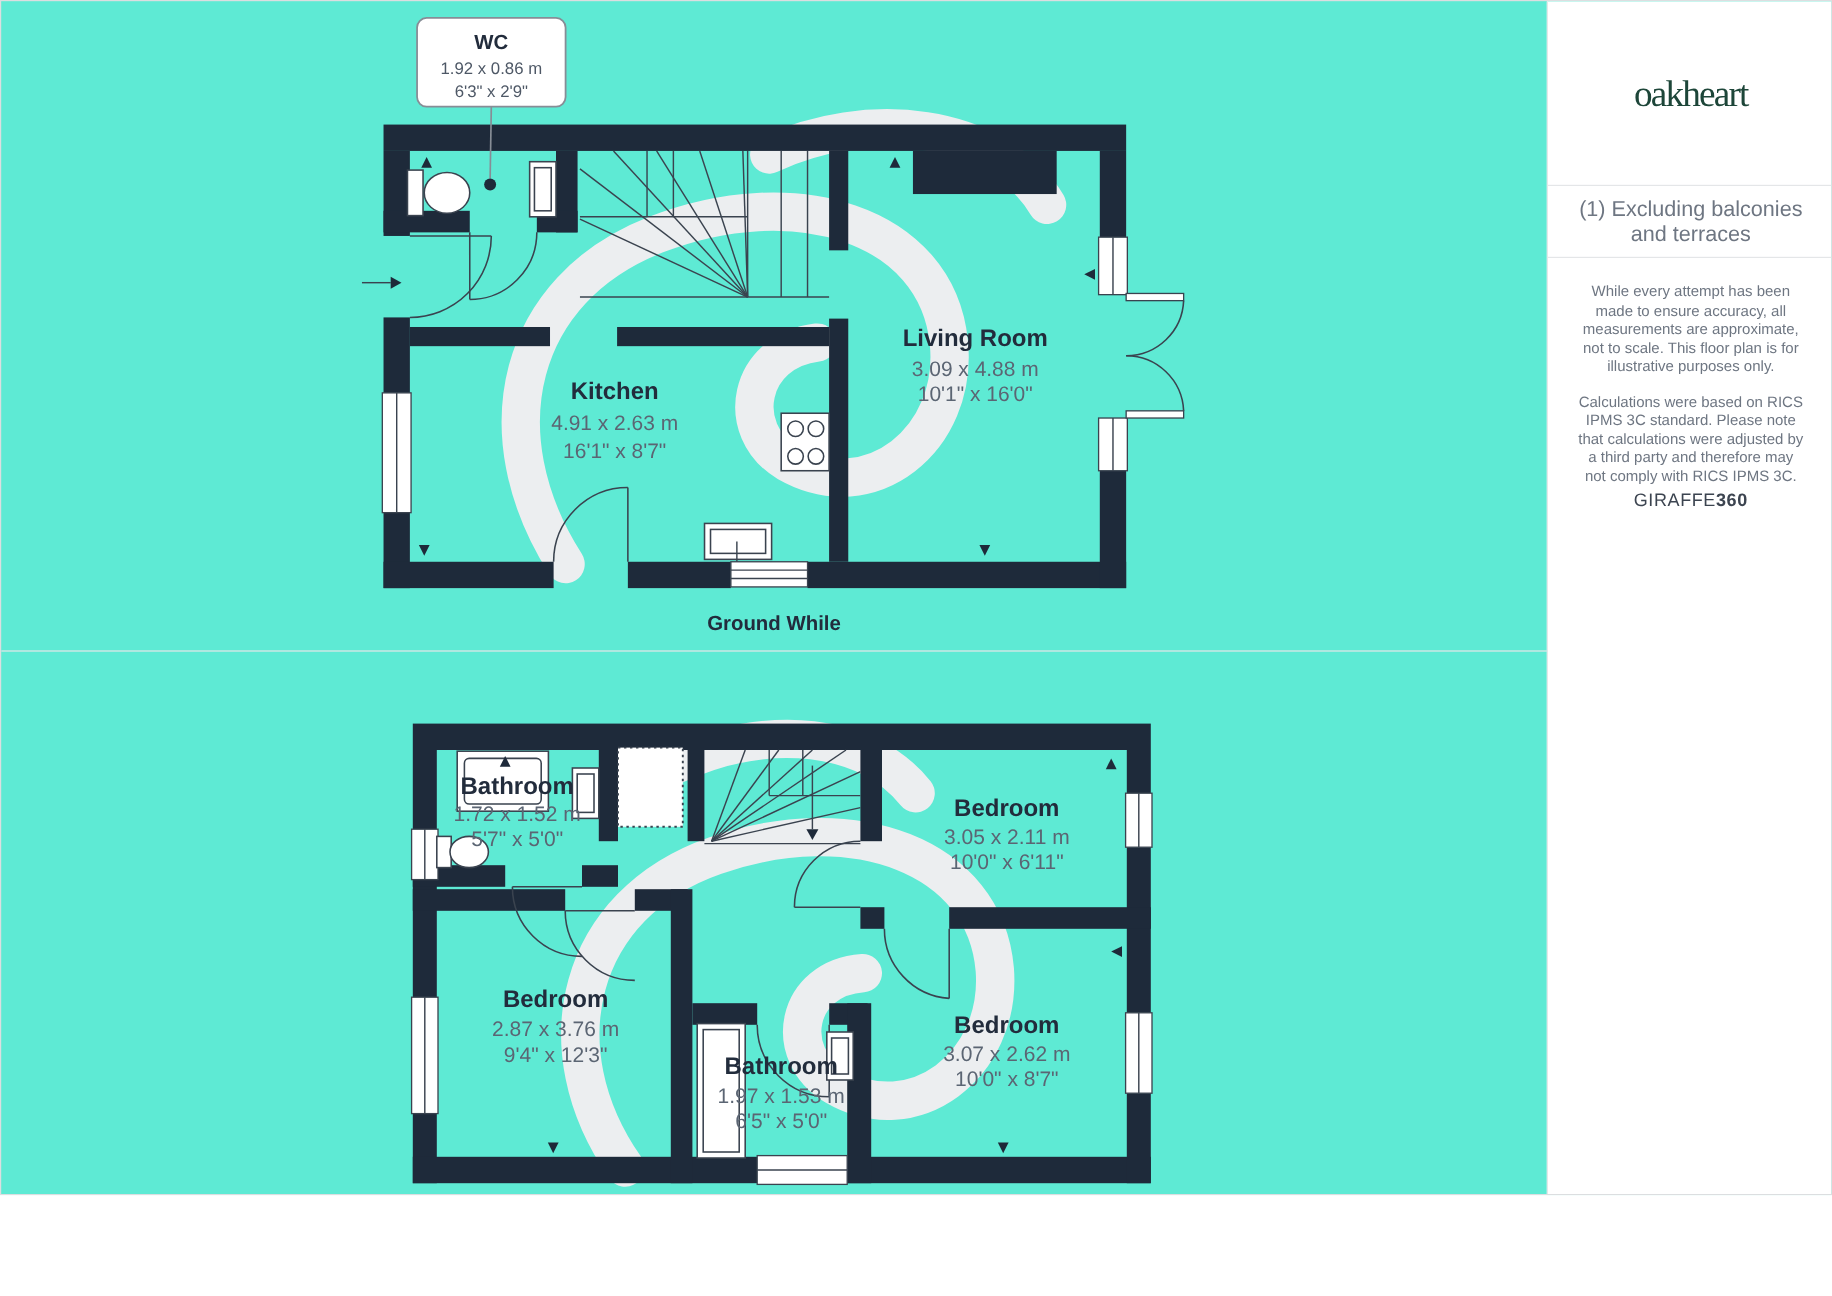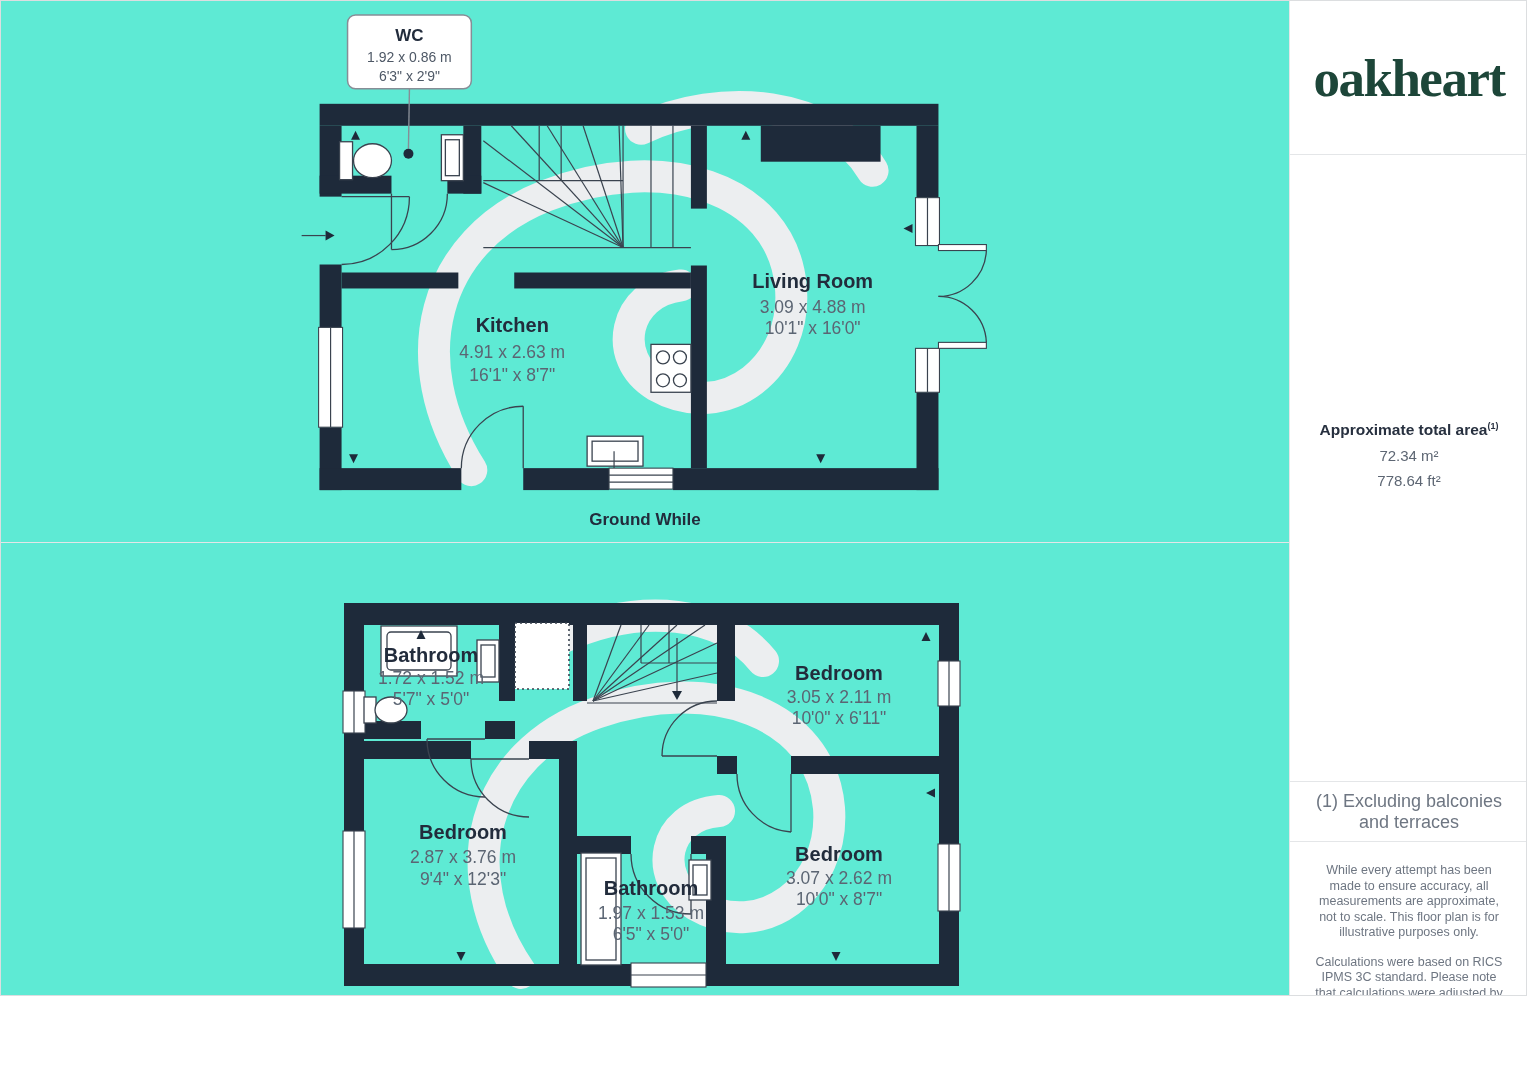--- a/index.html
+++ b/index.html
@@ -36,21 +36,21 @@
   .leader { stroke:#878d96; stroke-width:1.4; }
   .leader-dot { fill:var(--wall,#1e2a3a); }
 
   
   .sidebar {
     position:absolute; left:1288px; top:0; width:238px; height:1078px;
     border-left:1px solid var(--divider,#e4e6e8); background:#fff;
   }
   .logo-box { height:154px; box-sizing:border-box; border-bottom:1px solid var(--divider,#e4e6e8);
     display:flex; align-items:center; justify-content:center; }
-  .logo { font-family:"Liberation Serif", serif; font-weight:700; font-size:53px;
+  .logo { font-family:"Liberation Serif", serif; font-weight:400; font-size:31px;
     letter-spacing:-1.5px; color:var(--logo_green,#1d4639); }
   .area-box { box-sizing:border-box; height:627px; padding-top:266px; text-align:center;
     border-bottom:1px solid var(--divider,#e4e6e8); }
   .area-title { font-size:15.5px; font-weight:700; color:#27303f; }
   .area-title sup { font-size:9px; font-weight:700; }
   .area-value { font-size:15px; color:#5d6673; margin-top:8px; }
   .footnote-box { box-sizing:border-box; height:60px; display:flex; align-items:center; justify-content:center;
     font-size:18px; color:var(--sidebar_text,#6e7682); border-bottom:1px solid var(--divider,#e4e6e8);
     text-align:center; padding:0 14px; }
   .disclaimer-box { box-sizing:border-box; position:relative; height:237px; padding:21px 25px 16px;
@@ -331,25 +331,20 @@
         <text class="room-dim" x="838" y="362">10'0" x 8'7"</text>
       </g>
     </svg>
     <div class="floor-label">Floor 1</div>
   </section>
 
   <aside class="sidebar">
     <div class="logo-box">
       <span class="logo">oakheart</span>
     </div>
-    <div class="area-box">
-      <div class="area-title"><span>Approximate total area</span><sup>(1)</sup></div>
-      <div class="area-value">72.34 m²</div>
-      <div class="area-value">778.64 ft²</div>
-    </div>
     <div class="footnote-box">(1) Excluding balconies and terraces</div>
     <div class="disclaimer-box">
       <p>While every attempt has been made to ensure accuracy, all measurements are approximate, not to scale. This floor plan is for illustrative purposes only.</p>
       <p>Calculations were based on RICS IPMS 3C standard. Please note that calculations were adjusted by a third party and therefore may not comply with RICS IPMS 3C.</p>
       <div class="giraffe-brand"><span>GIRAFFE</span><b>360</b></div>
     </div>
   </aside>
 
 </div>
 

